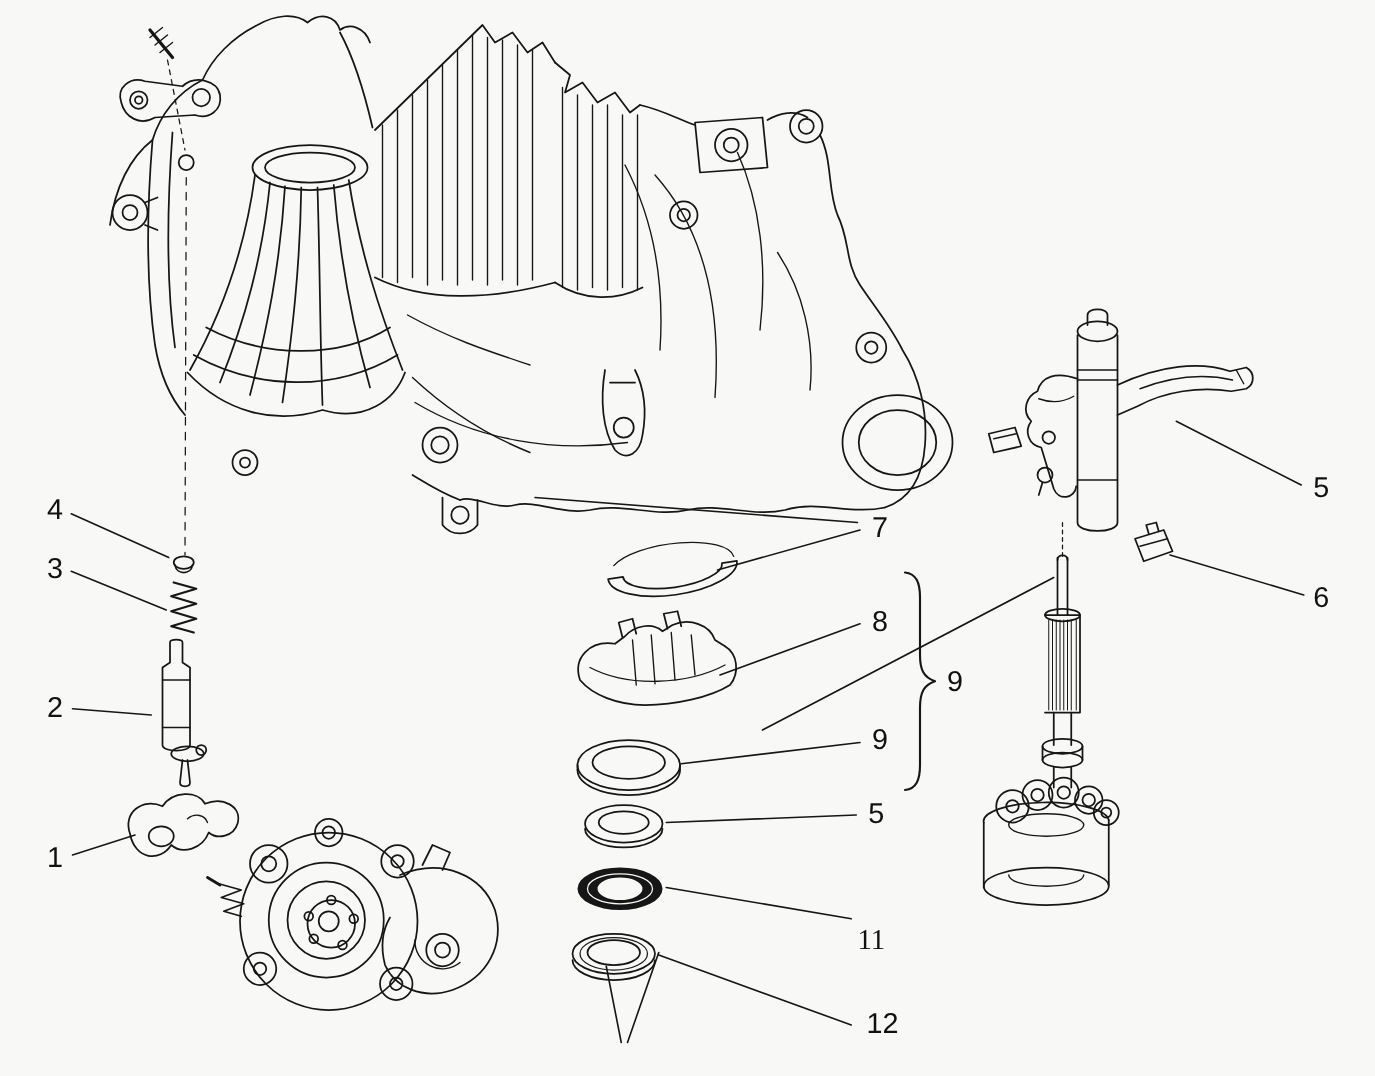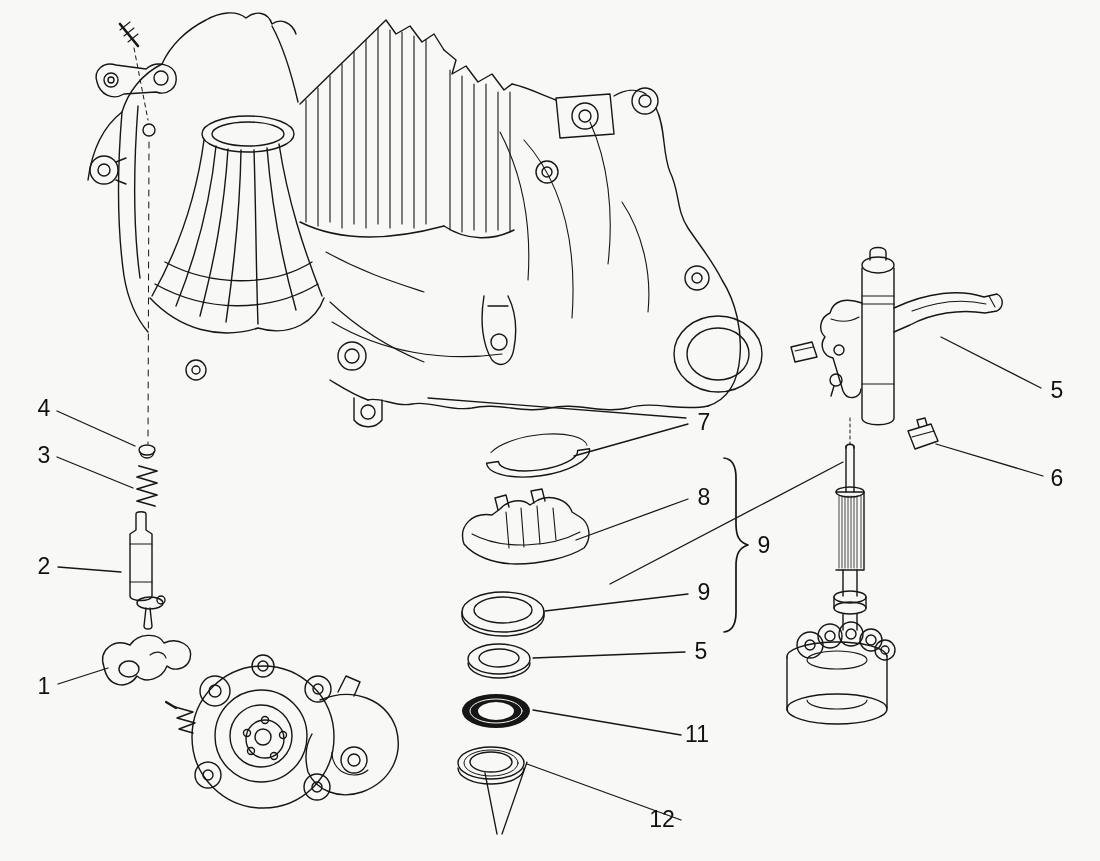--- a/index.html
+++ b/index.html
@@ -292,17 +292,17 @@
 <div class="callout" style="left:44px;  top:686px;">1</div>
 <div class="callout" style="left:44px;  top:566px;">2</div>
 <div class="callout" style="left:44px;  top:455px;">3</div>
 <div class="callout" style="left:44px;  top:408px;">4</div>
 <div class="callout" style="left:1057px;top:390px;">5</div>
 <div class="callout" style="left:1057px;top:478px;">6</div>
 <div class="callout" style="left:704px; top:422px;">7</div>
 <div class="callout" style="left:704px; top:497px;">8</div>
 <div class="callout" style="left:704px; top:592px;">9</div>
 <div class="callout" style="left:701px; top:651px;">5</div>
-<div class="callout" style="left:697px; top:734px;">11</div>
-<div class="callout" style="left:662px; top:819px;text-align:center;">12</div>
+<div class="callout" style="left:697px; top:752px;font-family:Liberation Serif, serif;">11</div>
+<div class="callout" style="left:706px; top:819px;text-align:center;">12</div>
 <div class="callout" style="left:764px; top:545px;">9</div>
 
 </div>
 
 </body></html>

